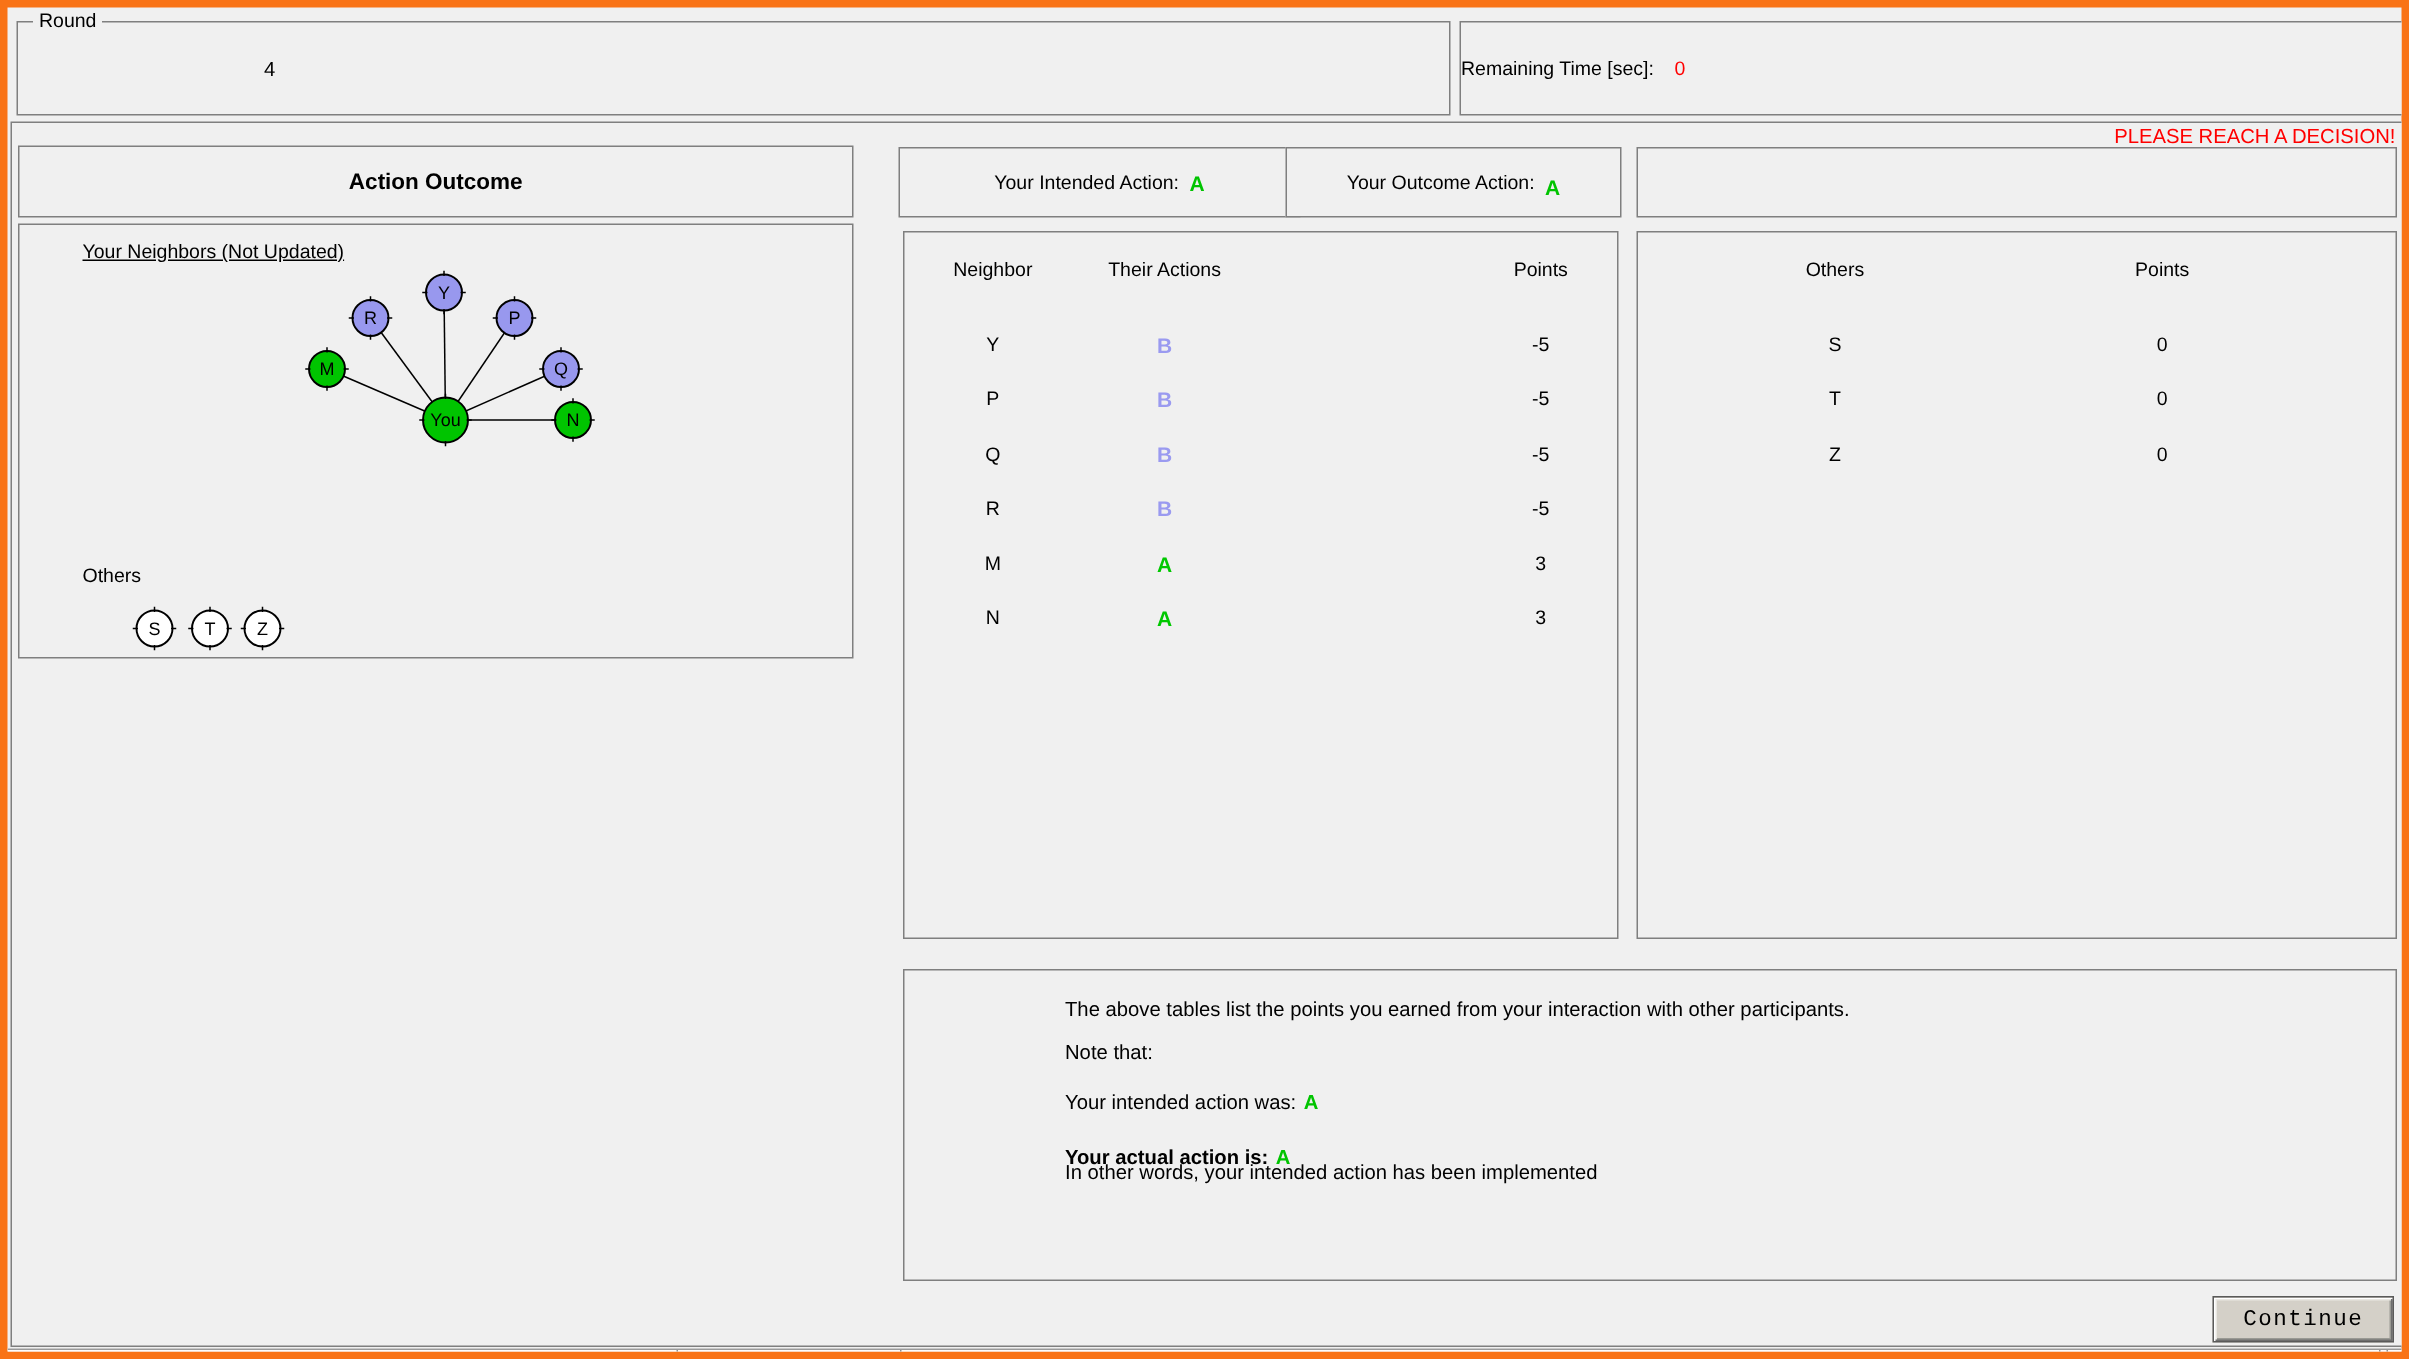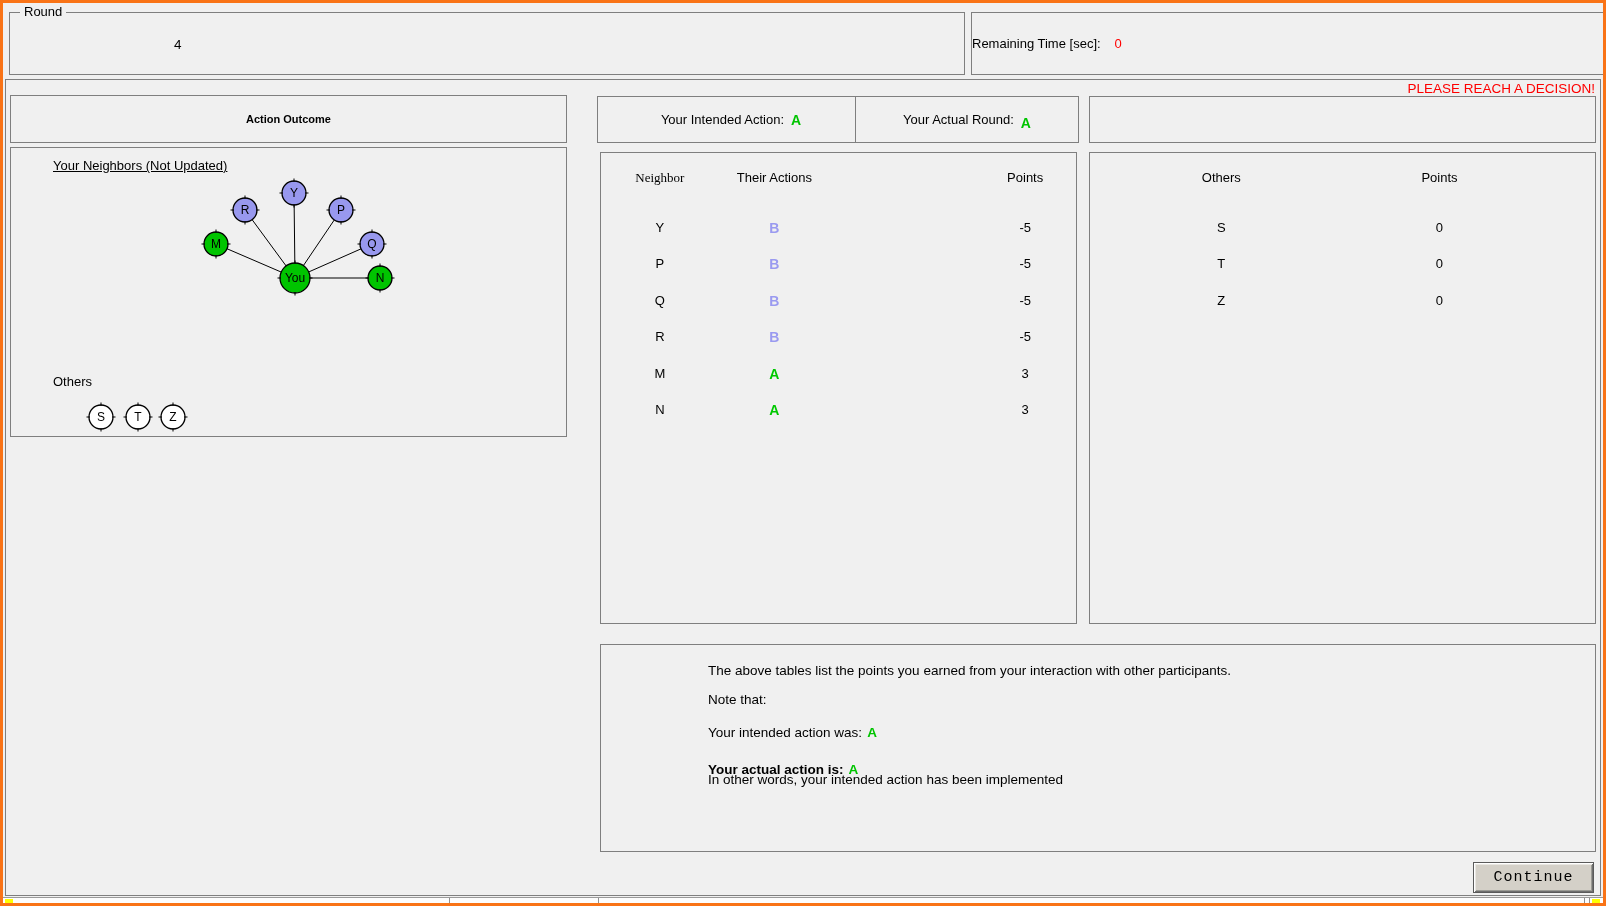--- a/index.html
+++ b/index.html
@@ -1,32 +1,32 @@
 <!DOCTYPE html>
 <html><head>
 <meta charset="utf-8">
 <style>
   html,body{margin:0;padding:0;background:#d8d8d8;}
   .window{
     position:relative;width:1606px;height:906px;margin:0 auto;
     background:#f0f0f0;color:#000;
     font-family:"Liberation Sans", sans-serif;font-size:13px;
-    border:3px solid #f97316;box-sizing:border-box;overflow:hidden;
+    border:5px solid #f97316;box-sizing:border-box;overflow:hidden;
   }
   .box{position:absolute;border:1px solid #7f7f7f;background:#f0f0f0;box-sizing:border-box;}
   
   .round-box{left:6px;top:9px;width:956px;height:63px;}
   .groupbox-label{position:absolute;top:-8px;left:10px;background:#f0f0f0;padding:0 4px;line-height:14px;}
   .round-value{position:absolute;left:164px;top:50%;transform:translateY(-50%);font-size:13.5px;}
   .time-box{left:968px;top:9px;width:733px;height:63px;display:flex;align-items:center;justify-content:flex-start;padding-right:17px;}
   .time-value{color:#ff0000;margin-left:11px;min-width:10px;text-align:right;}
   .alert{position:absolute;top:1px;right:5px;color:#ff0000;font-size:13.5px;white-space:nowrap;z-index:5;}
   
   .main{position:absolute;left:2px;top:76px;width:1596px;height:817px;border:1px solid #7f7f7f;background:#f0f0f0;box-sizing:border-box;}
-  .action-outcome{left:4px;top:15px;width:557px;height:48px;display:flex;align-items:center;justify-content:center;font-weight:bold;font-size:11px;}
+  .action-outcome{left:4px;top:15px;width:557px;height:48px;display:flex;align-items:center;justify-content:center;font-weight:bold;font-size:15px;}
   .intended-box{left:591px;top:16px;width:268px;height:47px;display:flex;align-items:center;justify-content:center;}
   .actual-box{left:849px;top:16px;width:224px;height:47px;display:flex;align-items:center;justify-content:center;}
   .right-header-box{left:1083px;top:16px;width:507px;height:47px;}
   .action-letter{font-weight:bold;font-size:14px;margin-left:7px;}
   .actual-box .action-letter{position:relative;top:3px;}
   
   .network-box{left:4px;top:67px;width:557px;height:290px;}
   .net-title{position:absolute;left:42px;top:10px;text-decoration:underline;}
   .others-label{position:absolute;left:42px;top:226px;}
   .network-box svg{position:absolute;left:0;top:0;}
@@ -77,21 +77,21 @@
 
     <div class="box action-outcome">
       <span>Action Outcome</span>
     </div>
 
     <div class="box intended-box">
       <span>Your Intended Action:</span>
       <span class="action-letter" id="intended-val" style="color: rgb(0, 196, 0);">A</span>
     </div>
     <div class="box actual-box">
-      <span>Your Actual Round:</span>
+      <span>Your Outcome Action:</span>
       <span class="action-letter" id="actual-val" style="color: rgb(0, 196, 0);">A</span>
     </div>
     <div class="box right-header-box"></div>
 
     <div class="box network-box">
       <span class="net-title">Your Neighbors (Not Updated)</span>
       <span class="others-label">Others</span>
       <svg id="network-svg" width="555" height="288">
           <line x1="284" y1="130" x2="205" y2="96" stroke="#000" stroke-width="1"></line>
           <line x1="284" y1="130" x2="234" y2="62" stroke="#000" stroke-width="1"></line>
@@ -176,21 +176,21 @@
             <line x1="173" y1="269" x2="176.5" y2="269" stroke="#000" stroke-width="1"></line>
             <line x1="151" y1="269" x2="147.5" y2="269" stroke="#000" stroke-width="1"></line>
             <line x1="162" y1="280" x2="162" y2="283.5" stroke="#000" stroke-width="1"></line>
             <line x1="162" y1="258" x2="162" y2="254.5" stroke="#000" stroke-width="1"></line>
             <text x="162" y="273" text-anchor="middle" class="node-label">Z</text>
           </g>
         </svg>
     </div>
 
     <div class="box table-box neighbor-table" id="neighbor-table">
-        <span class="tcell thead" style="left: 12.4%; top: 17px; font-family: Liberation Serif, serif;">Neighbor</span>
+        <span class="tcell thead" style="left: 12.4%; top: 17px;">Neighbor</span>
         <span class="tcell thead" style="left: 36.5%; top: 17px;">Their Actions</span>
         <span class="tcell thead" style="left: 89.3%; top: 17px;">Points</span>
         <span class="tcell " style="left: 12.4%; top: 67px;">Y</span>
         <span class="tcell act" style="left: 36.5%; top: 67px; color: rgb(154, 154, 240);">B</span>
         <span class="tcell " style="left: 89.3%; top: 67px;">-5</span>
         <span class="tcell " style="left: 12.4%; top: 103.4px;">P</span>
         <span class="tcell act" style="left: 36.5%; top: 103.4px; color: rgb(154, 154, 240);">B</span>
         <span class="tcell " style="left: 89.3%; top: 103.4px;">-5</span>
         <span class="tcell " style="left: 12.4%; top: 139.8px;">Q</span>
         <span class="tcell act" style="left: 36.5%; top: 139.8px; color: rgb(154, 154, 240);">B</span>

